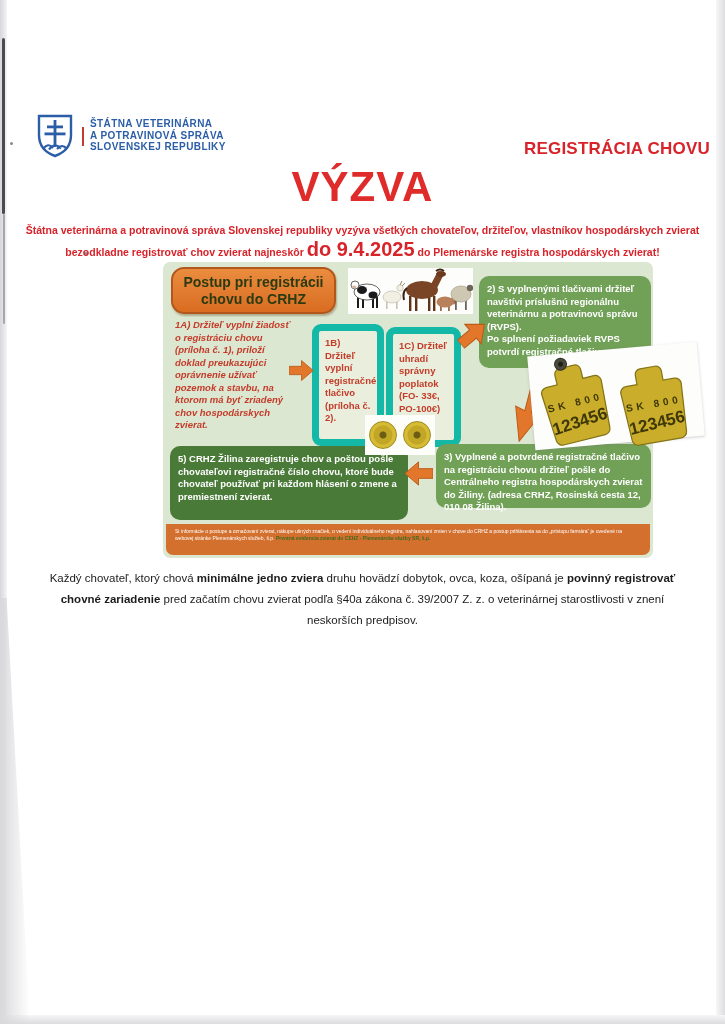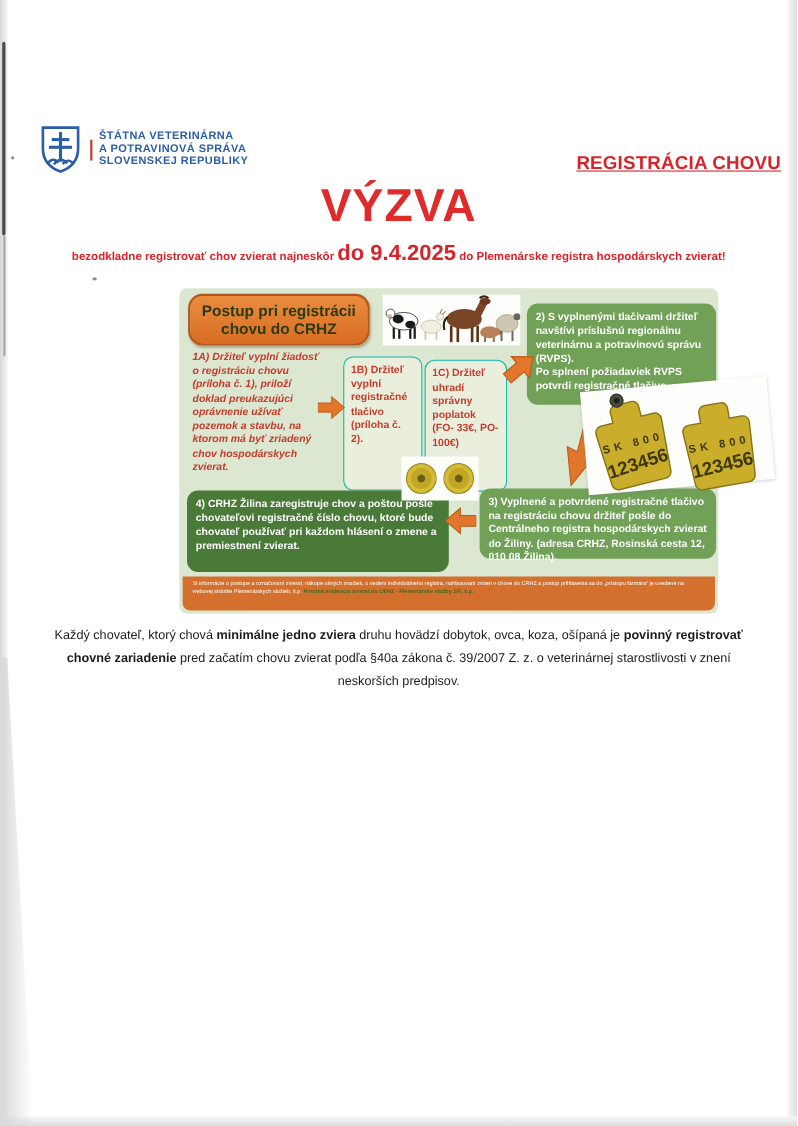--- a/index.html
+++ b/index.html
@@ -22,42 +22,42 @@
   .scan-line2  { position:absolute; left:3px; top:214px; width:2px; height:110px;
                  background:#a7a7ab; border-radius:2px; }
   .smudge      { position:absolute; background:#8a8a8e; border-radius:50%; }
 
   
   .logo { position:absolute; left:35px; top:113px; display:flex; align-items:flex-start; }
   .logo-sep { width:2px; height:19px; background:#c43b30; margin:14px 0 0 7px; }
   .logo-text { margin-left:6px; color:#2b5ea7; font-weight:bold; font-size:10px;
                line-height:11.5px; letter-spacing:0.4px; padding-top:5px; }
   .corner-label { position:absolute; right:15px; top:139px; font-size:17px;
-               font-weight:bold; color:#d8232a; letter-spacing:0.2px;text-decoration:underline; }
+               font-weight:bold; color:#d8232a; letter-spacing:0.2px; }
   .main-title { position:absolute; left:0; top:163px; width:100%; text-align:center;
                font-size:42px; font-weight:bold; color:#e02b2b; letter-spacing:1px; }
   .notice { position:absolute; left:15px; top:221px; width:695px; text-align:center;
                color:#d8232a; font-weight:bold; font-size:10.5px; line-height:19px; }
   .notice .big-date { font-size:20px; }
 
   
   .panel { position:absolute; left:135px; top:262px; width:490px; height:296px;
            background:#dce7d1; border-radius:7px;margin-left:28px; }
   .panel-title { position:absolute; left:8px; top:5px; width:165px; height:47px;
            background:linear-gradient(#ea8c3e,#d96d22); border:2px solid #b2571b;
            border-radius:13px; display:flex; align-items:center; justify-content:center;
            text-align:center; font-size:14px; font-weight:bold; color:#2c3a12;
            line-height:17px; padding:0 8px; box-sizing:border-box;
            box-shadow:1px 2px 2px rgba(90,60,20,.35); }
   .animals-box { position:absolute; left:185px; top:6px; width:125px; height:46px;
            background:#fdfdfb; }
   .step { position:absolute; font-size:9.5px; line-height:12.5px; box-sizing:border-box; }
   .step-red { color:#c43b2a; font-weight:bold; }
   .step-white { color:#ffffff; font-weight:bold; }
-  .pale-box { background:#e9efdc; border:1px solid #14b8a6; border-radius:9px; padding:6px; }
+  .pale-box { background:#e9efdc; border:7px solid #14b8a6; border-radius:9px; padding:6px; }
   .green-box { background:#71a057; border-radius:10px; padding:7px 8px; }
   .darkgreen-box { background:#4a7a38; border-radius:10px; padding:7px 8px; }
   .prewrap { white-space:pre-line; }
   .s1a { left:12px;  top:57px;  width:120px;font-style:italic; }
   .s1b { left:149px; top:62px;  width:72px;  height:122px; }
   .s1c { left:223px; top:65px;  width:75px;  height:120px; }
   .s2  { left:316px; top:14px;  width:172px; height:92px; }
   .s3  { left:273px; top:182px; width:215px; height:64px;border-radius:10px; }
   .s4  { left:7px;   top:184px; width:238px; height:74px; }
 
@@ -119,20 +119,21 @@
       <div>ŠTÁTNA VETERINÁRNA</div>
       <div>A POTRAVINOVÁ SPRÁVA</div>
       <div>SLOVENSKEJ REPUBLIKY</div>
     </div>
   </div>
 
   <div class="corner-label">REGISTRÁCIA CHOVU</div>
   <div class="main-title">VÝZVA</div>
 
   <div class="notice">
+    <div>Štátna veterinárna a potravinová správa Slovenskej republiky vyzýva všetkých chovateľov, držiteľov, vlastníkov hospodárskych zvierat</div>
     <div>
       <span>bezodkladne registrovať chov zvierat najneskôr </span><span class="big-date">do 9.4.2025</span><span> do Plemenárske registra hospodárskych zvierat!</span>
     </div>
   </div>
 
   <div class="panel">
 
     <div class="panel-title">Postup pri registrácii chovu do CRHZ</div>
 
     <div class="animals-box">
@@ -186,21 +187,21 @@
         </g>
       </svg>
     </div>
 
     <div class="step step-red s1a">1A) Držiteľ vyplní žiadosť o registráciu chovu (príloha č. 1), priloží doklad preukazujúci oprávnenie užívať pozemok a stavbu, na ktorom má byť zriadený chov hospodárskych zvierat.</div>
     <div class="step step-red pale-box s1b">1B) Držiteľ vyplní registračné tlačivo (príloha č. 2).</div>
     <div class="step step-red pale-box s1c">1C) Držiteľ uhradí správny poplatok (FO- 33€, PO-100€)</div>
     <div class="step step-white green-box prewrap s2">2) S vyplnenými tlačivami držiteľ navštívi príslušnú regionálnu veterinárnu a potravinovú správu (RVPS).
 Po splnení požiadaviek RVPS potvrdí registračné tlačivo.</div>
     <div class="step step-white green-box s3">3) Vyplnené a potvrdené registračné tlačivo na registráciu chovu držiteľ pošle do Centrálneho registra hospodárskych zvierat do Žiliny. (adresa CRHZ, Rosinská cesta 12, 010 08 Žilina).</div>
-    <div class="step step-white darkgreen-box s4">4) CRHZ Žilina zaregistruje chov a poštou pošle chovateľovi registračné číslo chovu, ktoré bude chovateľ používať pri každom hlásení o zmene a premiestnení zvierat.</div>
+    <div class="step step-white darkgreen-box s4">5) CRHZ Žilina zaregistruje chov a poštou pošle chovateľovi registračné číslo chovu, ktoré bude chovateľ používať pri každom hlásení o zmene a premiestnení zvierat.</div>
 
     <svg class="arr arr-1" viewBox="0 0 30 30">
       <polygon points="0,10 15,10 15,3 29,15 15,27 15,20 0,20" fill="#e2762b" stroke="#bb5c19" stroke-width="1"></polygon>
     </svg>
     <svg class="arr arr-2" viewBox="0 0 30 30">
       <polygon points="0,10 15,10 15,3 29,15 15,27 15,20 0,20" fill="#e2762b" stroke="#bb5c19" stroke-width="1"></polygon>
     </svg>
     <svg class="arr arr-3" viewBox="0 0 28 74">
       <polygon points="9,0 19,0 17,42 27,40 13,73 0,40 10,42" fill="#e2762b" stroke="#bb5c19" stroke-width="1"></polygon>
     </svg>

